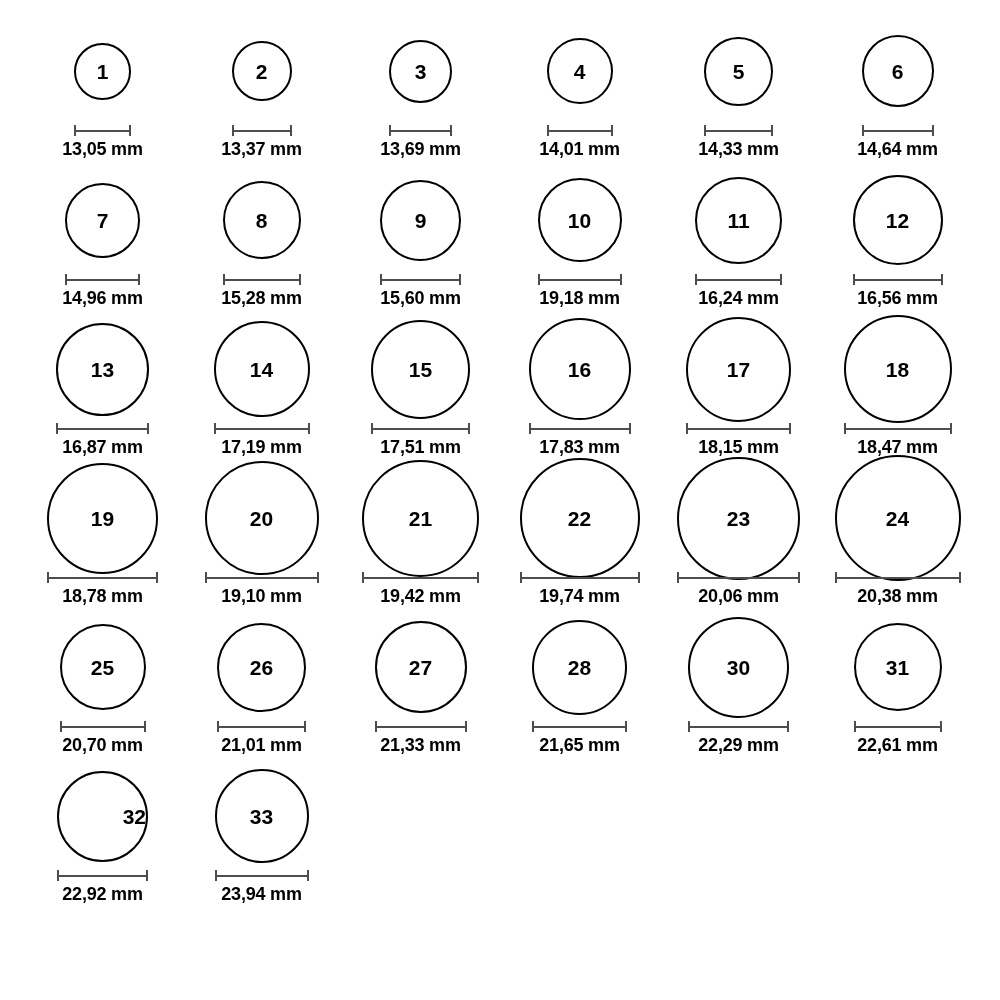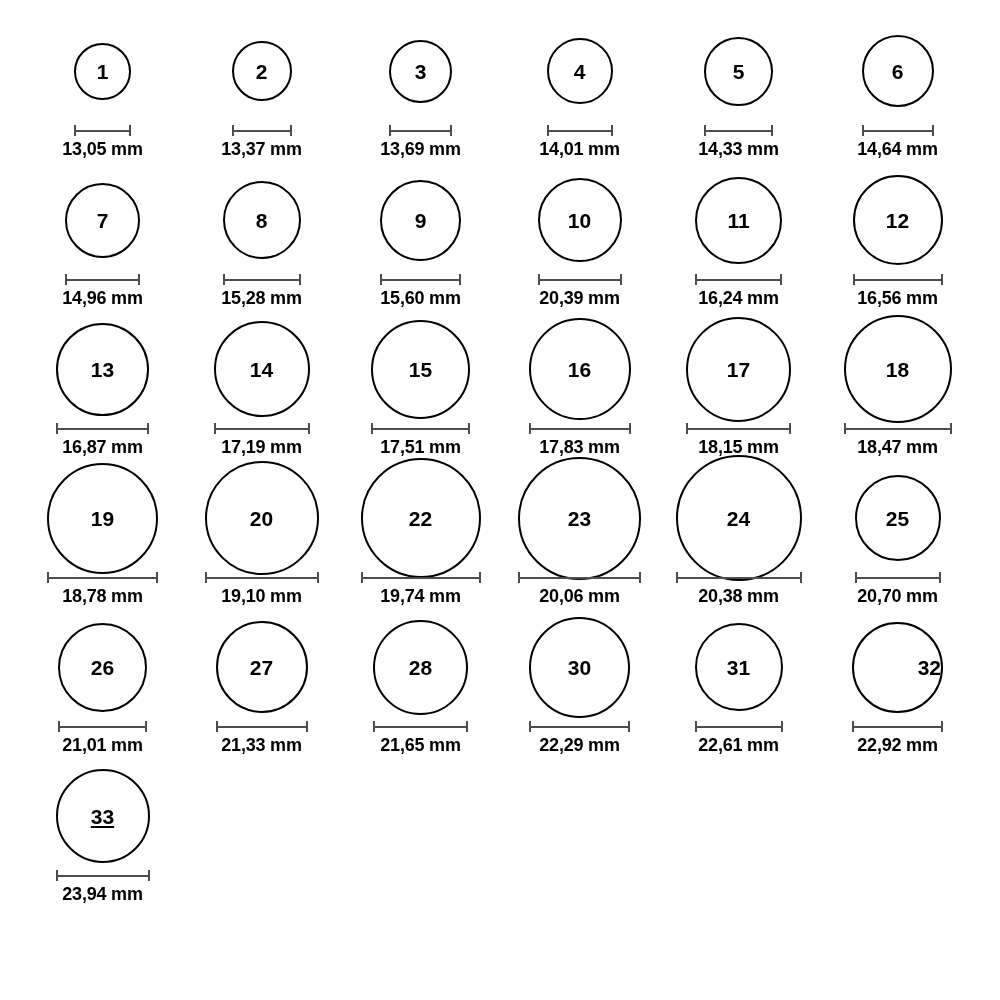--- a/index.html
+++ b/index.html
@@ -213,21 +213,21 @@
         <div class="circle-wrap">
           <div class="circle" style="width: 84px; height: 84px;">
             <span>10</span>
           </div>
         </div>
         <div class="ruler" style="width: 84px;">
           <div class="bar"></div>
           <div class="tick left"></div>
           <div class="tick right"></div>
         </div>
-        <div class="label">20,39 mm</div>
+        <div class="label">19,18 mm</div>
       </div>
       <div class="cell">
         <div class="circle-wrap">
           <div class="circle" style="width: 87px; height: 87px;">
             <span>11</span>
           </div>
         </div>
         <div class="ruler" style="width: 87px;">
           <div class="bar"></div>
           <div class="tick left"></div>
@@ -347,20 +347,33 @@
         </div>
         <div class="ruler" style="width: 114px;">
           <div class="bar"></div>
           <div class="tick left"></div>
           <div class="tick right"></div>
         </div>
         <div class="label">19,10 mm</div>
       </div>
       <div class="cell">
         <div class="circle-wrap">
+          <div class="circle" style="width: 117px; height: 117px;">
+            <span>21</span>
+          </div>
+        </div>
+        <div class="ruler" style="width: 117px;">
+          <div class="bar"></div>
+          <div class="tick left"></div>
+          <div class="tick right"></div>
+        </div>
+        <div class="label">19,42 mm</div>
+      </div>
+      <div class="cell">
+        <div class="circle-wrap">
           <div class="circle" style="width: 120px; height: 120px;">
             <span>22</span>
           </div>
         </div>
         <div class="ruler" style="width: 120px;">
           <div class="bar"></div>
           <div class="tick left"></div>
           <div class="tick right"></div>
         </div>
         <div class="label">19,74 mm</div>
@@ -477,21 +490,21 @@
         </div>
         <div class="ruler" style="width: 91px;">
           <div class="bar"></div>
           <div class="tick left"></div>
           <div class="tick right"></div>
         </div>
         <div class="label">22,92 mm</div>
       </div>
       <div class="cell">
         <div class="circle-wrap">
-          <div class="circle" style="width: 94px; height: 94px; text-decoration: underline;">
+          <div class="circle" style="width: 94px; height: 94px;">
             <span>33</span>
           </div>
         </div>
         <div class="ruler" style="width: 94px;">
           <div class="bar"></div>
           <div class="tick left"></div>
           <div class="tick right"></div>
         </div>
         <div class="label">23,94 mm</div>
       </div>

